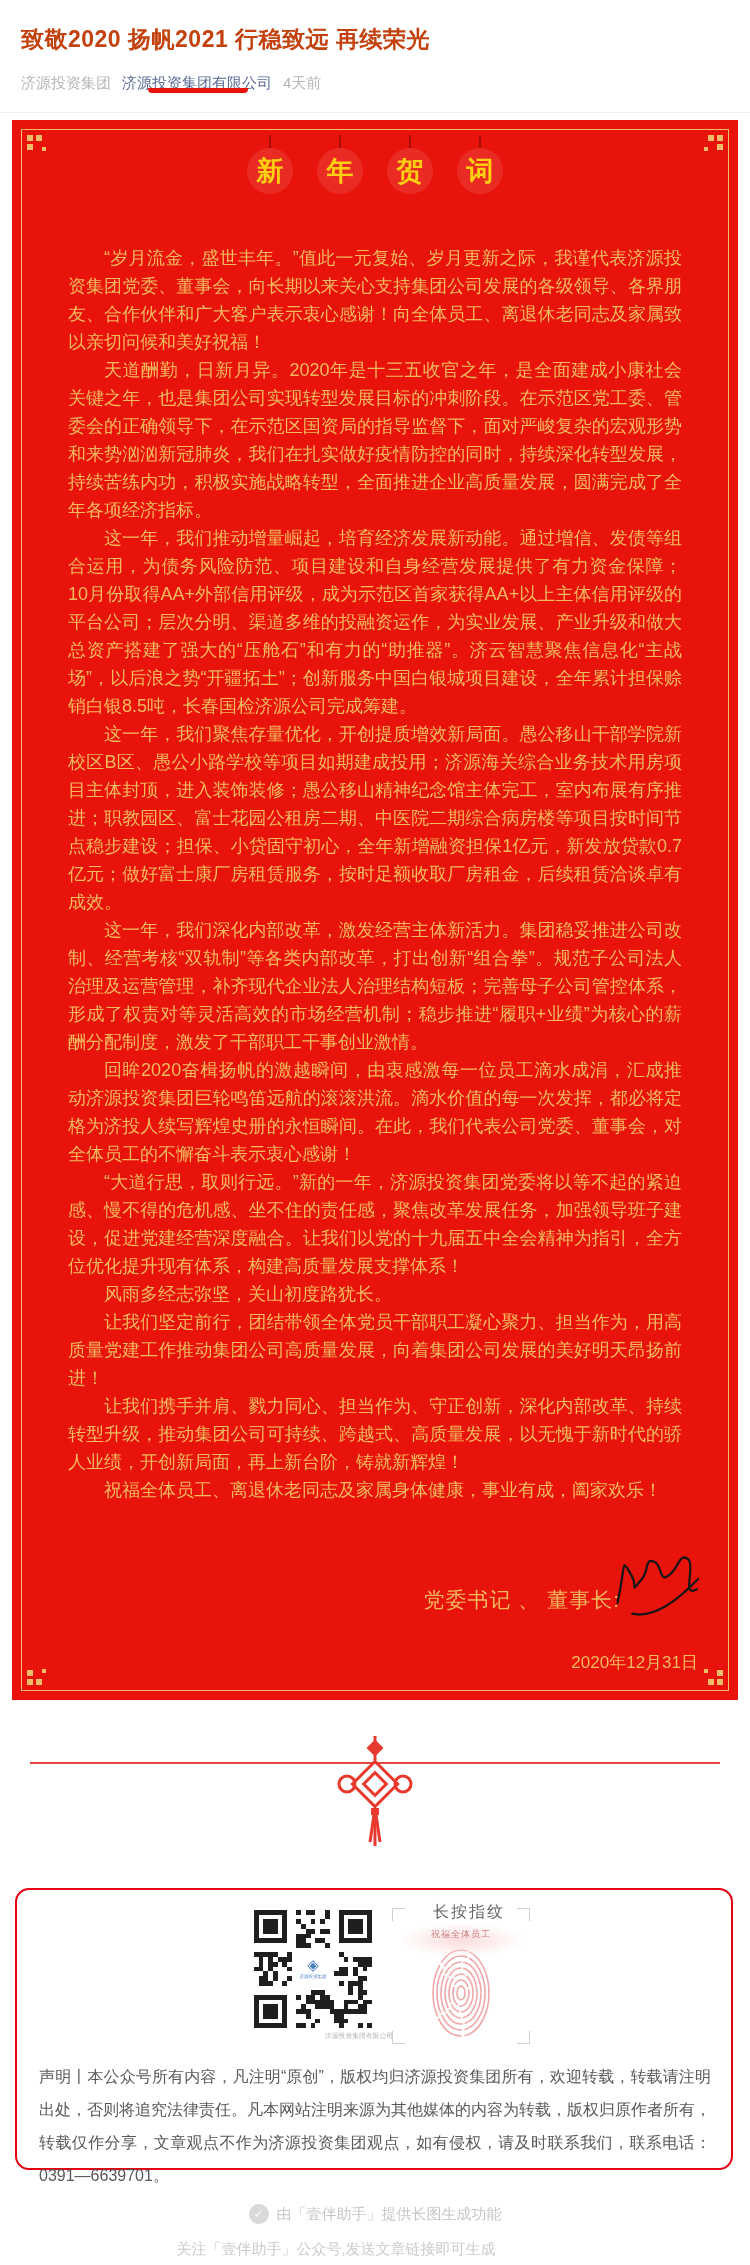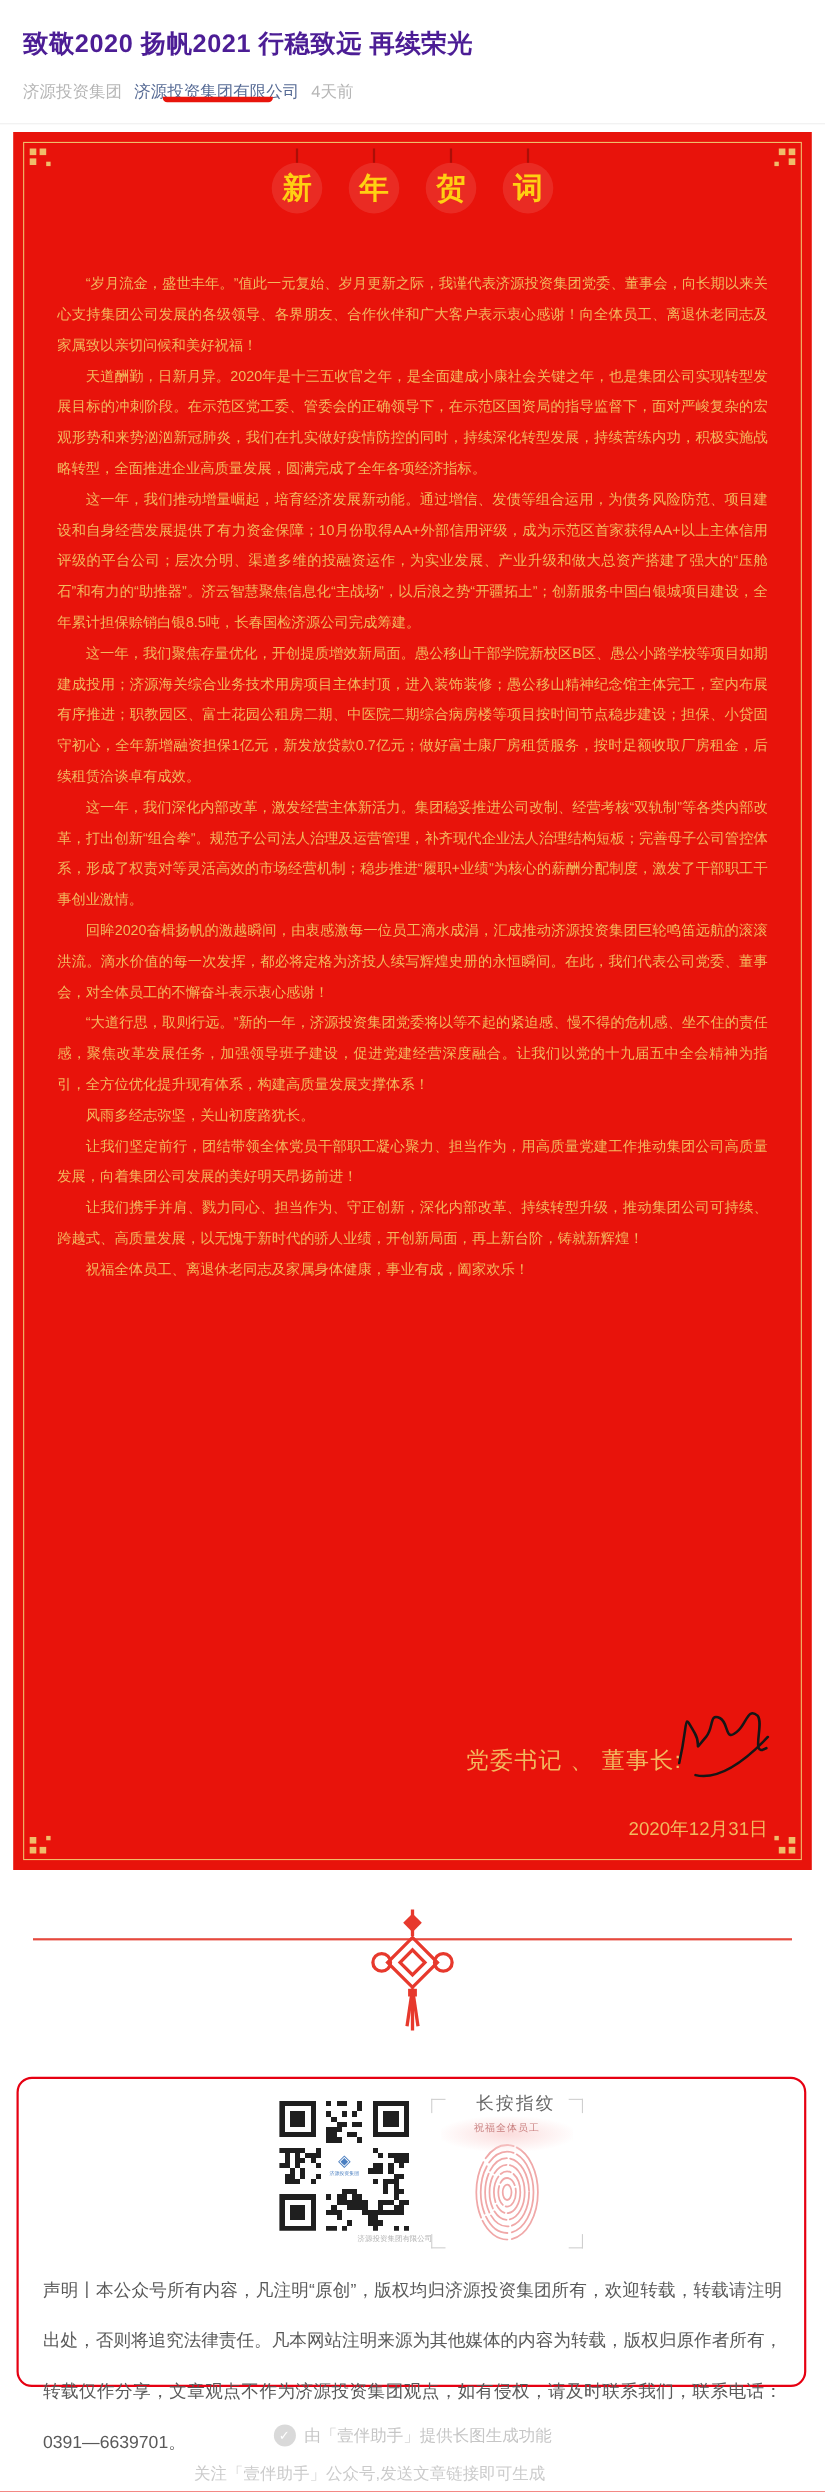--- a/index.html
+++ b/index.html
@@ -2,21 +2,21 @@
 <html><head>
 <meta charset="utf-8">
 <style>
   html,body{margin:0;padding:0;}
   body{
     width:750px;height:2265px;position:relative;background:#ffffff;
     font-family:"Liberation Sans","DejaVu Sans",sans-serif;overflow:hidden;
   }
   
   .article-title{position:absolute;left:21px;top:24px;width:705px;font-size:23px;
-    font-weight:700;color:#4c1d95;letter-spacing:.5px;}
+    font-weight:700;color:#c2410c;letter-spacing:.5px;}
   .byline{position:absolute;left:21px;top:74px;font-size:15px;color:#b6b6b6;
     display:flex;gap:11px;align-items:center;}
   .byline .account{color:#576b95;cursor:pointer;}
   .red-sliver{position:absolute;left:148px;top:88px;width:100px;height:5px;
     background:#e8140c;border-radius:0 0 4px 4px;}
   .hairline{position:absolute;left:0;top:112px;width:750px;height:1px;background:#efefef;}
 
   
   .letter-card{position:absolute;left:12px;top:120px;width:726px;height:1580px;
     background:#e8130b;overflow:hidden;color:#f2b95e;}
@@ -29,21 +29,21 @@
   .orn.bl{left:15px;bottom:15px;transform:scaleY(-1);}
   .orn.br{right:15px;bottom:15px;transform:scale(-1,-1);}
 
   .banner{margin-top:28px;display:flex;justify-content:center;gap:24px;}
   .lantern{position:relative;width:46px;height:46px;border-radius:50%;
     background:rgba(255,255,255,.10);display:flex;align-items:center;justify-content:center;}
   .lantern::before{content:"";position:absolute;top:-13px;left:50%;margin-left:-1px;
     width:2px;height:13px;background:rgba(120,12,6,.55);}
   .lantern span{font-size:27px;font-weight:700;color:#ffd012;}
 
-  .letter-body{margin:50px 40px 0;font-size:13px;line-height:28px;text-align:justify;}
+  .letter-body{margin:50px 56px 0;font-size:18px;line-height:28px;text-align:justify;}
   .letter-body p{margin:0;text-indent:2em;}
 
   .sig-row{position:absolute;right:118px;bottom:86px;font-size:21px;letter-spacing:1px;}
   .sig-svg{position:absolute;right:26px;bottom:74px;width:112px;height:92px;transform:rotate(-4deg);}
   .date-row{position:absolute;right:40px;bottom:26px;font-size:17px;}
 
   
   .knot-wrap{position:absolute;left:0;top:1726px;width:750px;height:130px;}
   .knot-line{position:absolute;left:30px;right:30px;top:36px;height:2px;background:#e5493d;}
   .knot-svg{position:absolute;left:50%;top:0;transform:translateX(-50%);}
@@ -67,21 +67,21 @@
   .fp-corner.c3{left:0;bottom:0;border-left-width:1px;border-bottom-width:1px;}
   .fp-corner.c4{right:0;bottom:0;border-right-width:1px;border-bottom-width:1px;}
   .fp-title{text-align:center;font-size:16px;color:#666;letter-spacing:2px;margin-top:0;padding-left:16px;}
   .fp-glow{position:absolute;left:9px;top:22px;width:120px;height:32px;
     background:radial-gradient(ellipse at center,#fbdcdc 0%,rgba(255,255,255,0) 75%);}
   .fp-sub{position:relative;text-align:center;font-size:9px;color:#c98080;
     margin-top:5px;letter-spacing:1px;}
   .fp-print{display:block;margin:4px auto 0;}
 
   .statement{position:absolute;left:22px;right:20px;top:170px;font-size:16px;
-    line-height:46px;color:#595959;text-align:justify;}
+    line-height:33px;color:#595959;text-align:justify;}
 
   
   .footer1{position:absolute;left:0;top:2204px;width:750px;display:flex;
     justify-content:center;align-items:center;gap:8px;color:#c6c6c6;font-size:15px;}
   .yiban-icon{width:20px;height:20px;border-radius:50%;background:#d9d9d9;color:#fff;
     display:flex;align-items:center;justify-content:center;font-size:12px;font-weight:700;}
   .footer2{position:absolute;left:0;top:2240px;width:672px;text-align:center;
     color:#cbcbcb;font-size:15px;}
 </style>
 </head>

